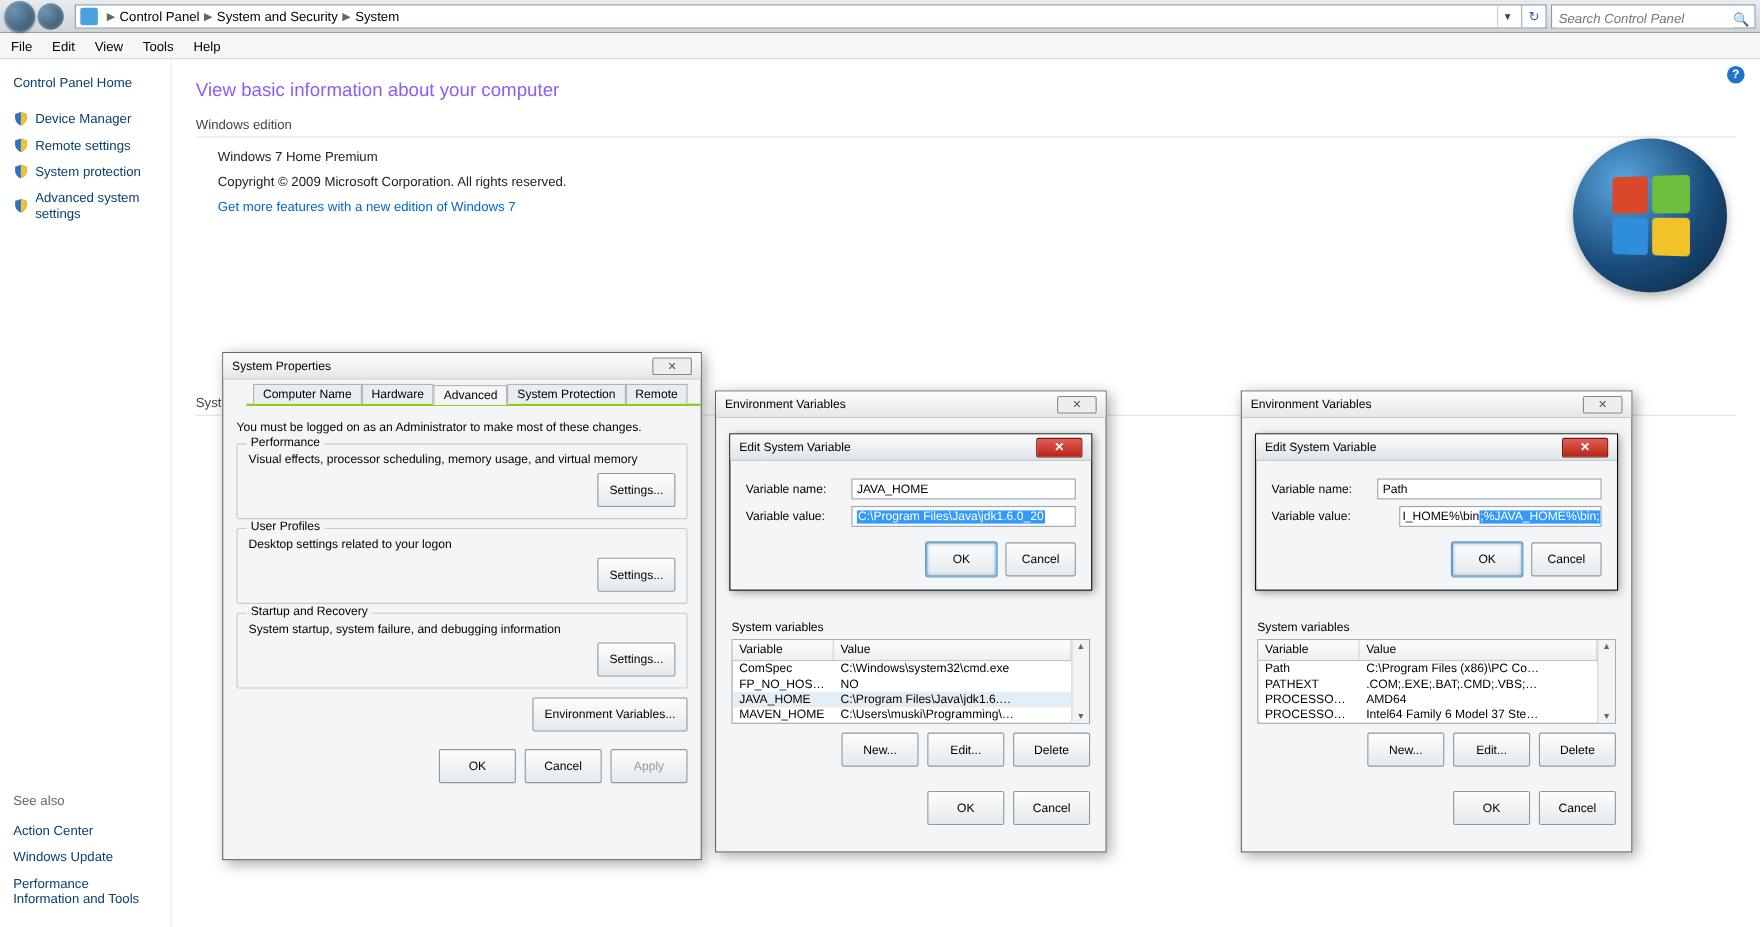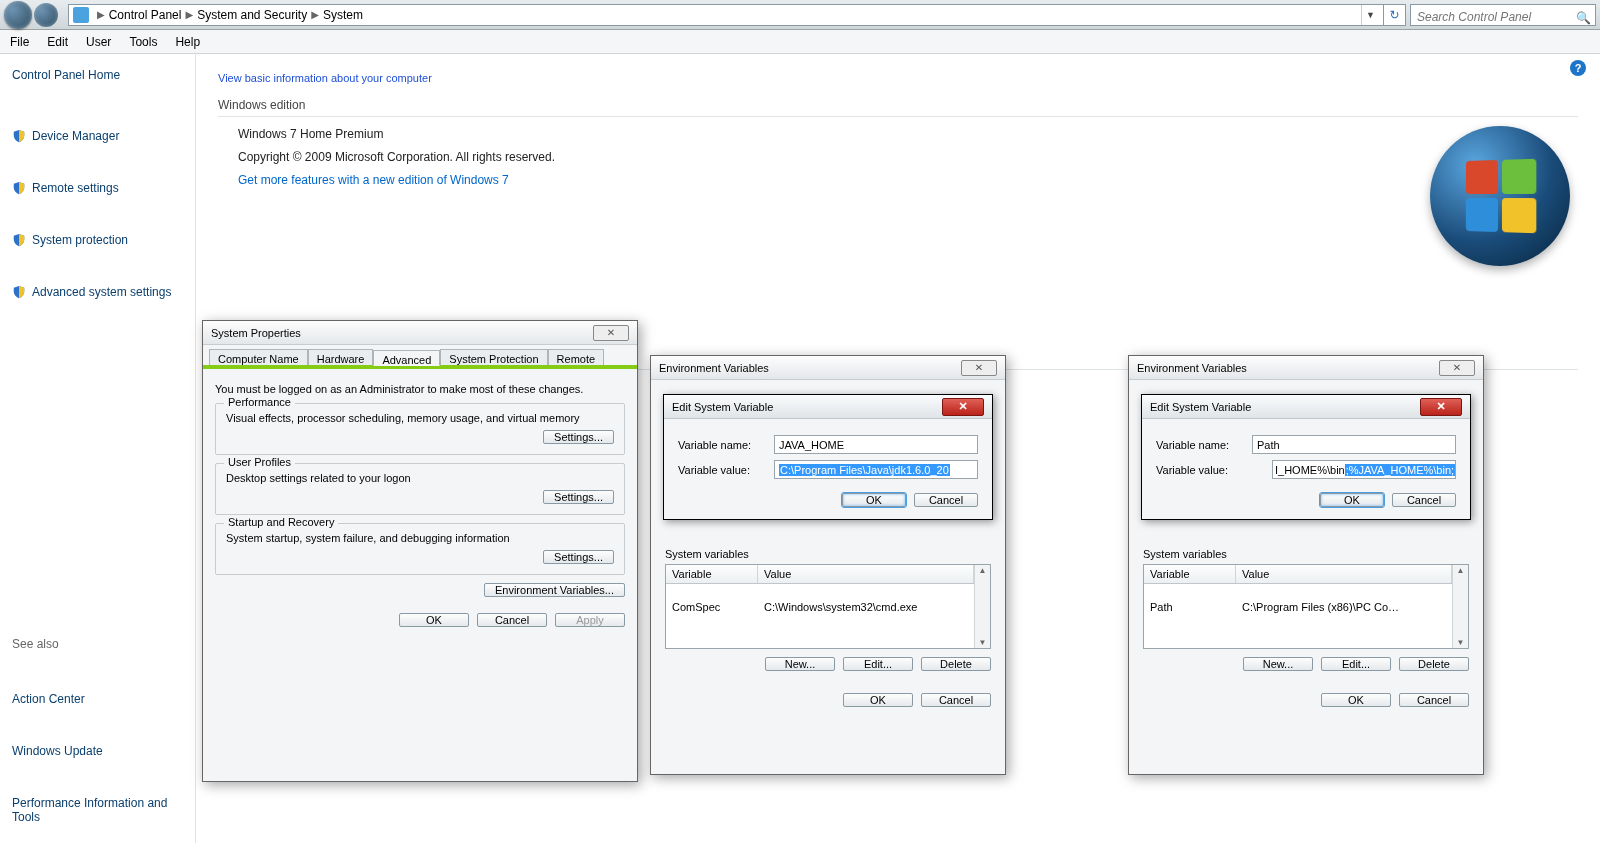--- a/index.html
+++ b/index.html
@@ -11,68 +11,68 @@
   .crumb-icon { width:16px;height:16px;background:#4aa3df;border-radius:2px;margin-right:4px;}
   .crumb-sep { color:#666;font-size:10px;margin:0 2px;}
   .crumb-drop { width:18px;height:20px;border-left:1px solid #ccc;display:flex;align-items:center;justify-content:center;color:#444;font-size:9px;}
   .refresh-box{width:22px;height:22px;border:1px solid #8a9aa5;border-left:none;display:flex;align-items:center;justify-content:center;background:#fff;color:#2a6ebb;font-size:12px;}
   .search-box{width:186px;height:22px;margin-left:4px;margin-right:4px;border:1px solid #8a9aa5;background:#fff;display:flex;align-items:flex-end;padding:0 4px;}
   .search-box input{border:none;outline:none;width:100%;font-size:12px;font-style:italic;color:#888;}
   .search-box .mag{color:#2a6ebb;font-size:12px;}
   .menu-bar { height:24px;background:#f4f6f7;border-bottom:1px solid #d0d5d8;display:flex;align-items:center;font-size:12px;padding-left:10px;gap:18px;}
   .menu-bar span { cursor:default;}
   .content { display:flex; height:789px; }
-  .sidebar { width:196px; background:#fff; padding:14px 12px; font-size:12px; border-right:1px solid #e0e4e7;display:flex;flex-direction:column;gap:28px;}
+  .sidebar { width:156px; background:#fff; padding:14px 12px; font-size:12px; border-right:1px solid #e0e4e7;display:flex;flex-direction:column;}
   .sb-head { color:#0a3f6e; margin-bottom:14px; font-size:12px;}
   .sb-link { display:flex; align-items:center; gap:6px; margin:5px 0; color:#0a3f6e; cursor:pointer;}
   .shield{width:14px;height:14px;}
   .shield svg{width:14px;height:14px;}
   .sb-spacer{flex:1;}
   .sb-sub{color:#666;margin-bottom:8px;}
   .sb-plain{color:#0a3f6e;margin:5px 0;cursor:pointer;}
   .main { flex:1; background:#fff; padding:18px 22px; position:relative; overflow:hidden;}
-  .heading { color:#1d4ed8; font-size:11px; margin-bottom:14px;}
+  .heading { color:#8b5cf6; font-size:17px; margin-bottom:14px;}
   .section-label { color:#444; font-size:12px; margin:6px 0 4px;}
   .hr { border-bottom:1px solid #dfe4e7; margin-bottom:6px;}
   .indent { margin-left:20px; font-size:12px; color:#222; line-height:1.9;}
   .link { color:#0066cc; cursor:pointer;}
   .orb { position:absolute; right:30px; top:72px; width:140px;height:140px;border-radius:50%;background:radial-gradient(circle at 32% 28%,#5aa6e0 0%,#1a4c7a 55%,#062238 100%);display:flex;align-items:center;justify-content:center;box-shadow:0 4px 10px rgba(0,0,0,.3);}
   .flag{width:72px;height:72px;display:grid;grid-template-columns:1fr 1fr;grid-template-rows:1fr 1fr;gap:4px;transform:perspective(240px) rotateY(-12deg);}
   .flag div{border-radius:4px;}
   .f1{background:#d9482a;} .f2{background:#6cbf3c;} .f3{background:#2f8ed9;} .f4{background:#f2c22b;}
   .help-badge{position:absolute;right:14px;top:6px;width:16px;height:16px;border-radius:50%;background:#1d74c9;color:#fff;font-size:11px;font-weight:bold;display:flex;align-items:center;justify-content:center;}
   
   .dlg { position:absolute; background:#f3f5f6; border:1px solid #666; box-shadow:3px 3px 12px rgba(0,0,0,.35); font-size:11px;}
   .dlg-title { background:linear-gradient(#fdfdfd,#e4e7ea); height:24px; display:flex; align-items:center; padding:0 8px; border-bottom:1px solid #c6ccd0;}
   .dlg-title .close{margin-left:auto;width:36px;height:16px;border:1px solid #888;border-radius:2px;background:#eee;display:flex;align-items:center;justify-content:center;font-size:10px;color:#555;}
-  .tabs { display:flex; border-bottom:4px solid #84cc16; padding-top:4px; padding-left:6px; height:24px;}
+  .tabs { display:flex; border-bottom:2px solid #84cc16; padding-top:4px; padding-left:6px; height:24px;margin-left:21px;}
   .tab { padding:3px 8px; border:1px solid #aeb4b9; border-bottom:none; background:#e9edf0; font-size:11px; margin-right:0px; position:relative;}
   .tab.active { background:#f3f5f6; border-bottom:1px solid #f3f5f6; top:1px;}
   .dlg-body { padding:10px 12px;}
   .group { border:1px solid #c6ccd0; border-radius:2px; margin:8px 0; padding:8px 10px 10px; position:relative;}
   .group .gtitle{position:absolute;top:-8px;left:8px;background:#f3f5f6;padding:0 4px;}
-  .btn { height:14px; min-width:70px; padding:0 10px; border:1px solid #8a9aa5; background:linear-gradient(#fdfdfd,#e5e9ec); font-size:11px; cursor:pointer; border-radius:2px;}
+  .btn { height:31px; min-width:70px; padding:0 10px; border:1px solid #8a9aa5; background:linear-gradient(#fdfdfd,#e5e9ec); font-size:11px; cursor:pointer; border-radius:2px;}
   .btn-row { display:flex; justify-content:flex-end; gap:8px; margin-top:6px;}
   .btn.default { outline:1px solid #4a9de0; box-shadow:0 0 3px #6fb5ee inset;}
   .btn.disabled{color:#999;}
   .inner-dlg{border:1px solid #000;background:#f3f5f6;box-shadow:2px 2px 8px rgba(0,0,0,.4);}
   .inner-title{height:24px;background:linear-gradient(#fbfcfd,#dfe4e7);display:flex;align-items:center;padding:0 8px;border-bottom:1px solid #c0c6cb;}
   .inner-title .close-red{margin-left:auto;width:42px;height:18px;background:linear-gradient(#e06058,#b9231a);border:1px solid #7a1610;border-radius:2px;color:#fff;display:flex;align-items:center;justify-content:center;font-size:11px;font-weight:bold;}
   .form-row{display:flex;align-items:center;margin:6px 0;}
   .form-row label{width:96px;}
   .form-row input{flex:1;height:19px;border:1px solid #9aa4ab;padding:0 4px;font-size:11px;outline:none;}
   .sel-text{background:#3399ff;color:#fff;padding:0 1px;}
   .sec-label{margin:10px 0 4px;}
   .grid{border:1px solid #9aa4ab;background:#fff;}
   .grid-head{display:flex;background:linear-gradient(#fdfdfd,#ecf0f2);border-bottom:1px solid #c0c6cb;font-size:11px;}
   .grid-head div{padding:3px 6px;border-right:1px solid #d0d5d8;}
   .gc1{width:92px;} .gc2{flex:1;}
   .grid-body{max-height:64px;overflow:hidden;position:relative;}
   .grid-row{display:flex;font-size:11px;}
-  .grid-row div{padding:17px 6px;white-space:nowrap;overflow:hidden;text-overflow:ellipsis;}
+  .grid-row div{padding:1px 6px;white-space:nowrap;overflow:hidden;text-overflow:ellipsis;}
   .grid-row.sel{background:#e4eef7;}
   .scroll{width:16px;background:#f1f3f4;border-left:1px solid #d0d5d8;display:flex;flex-direction:column;align-items:center;justify-content:space-between;font-size:8px;}
   .scroll span{padding:1px 0;color:#666;}
   .grid-wrap{display:flex;}
   .gc1b{width:92px;} .gc2b{width:170px;}
   input.flat{background:#fff;}
   .env-body{padding:8px 14px 12px;}
 </style>
 </head>
 <body>
@@ -94,21 +94,21 @@
   <div class="refresh-box">↻</div>
   <div class="search-box">
     <input placeholder="Search Control Panel" style="">
     <span class="mag">🔍</span>
   </div>
 </div>
 
 <div class="menu-bar">
   <span>File</span>
   <span>Edit</span>
-  <span>User</span>
+  <span>View</span>
   <span>Tools</span>
   <span>Help</span>
 </div>
 
 <div class="content">
 
   <div class="sidebar">
     <div class="sb-head">Control Panel Home</div>
     <div class="sb-link">
         <span class="shield"><svg viewBox="0 0 16 16">

